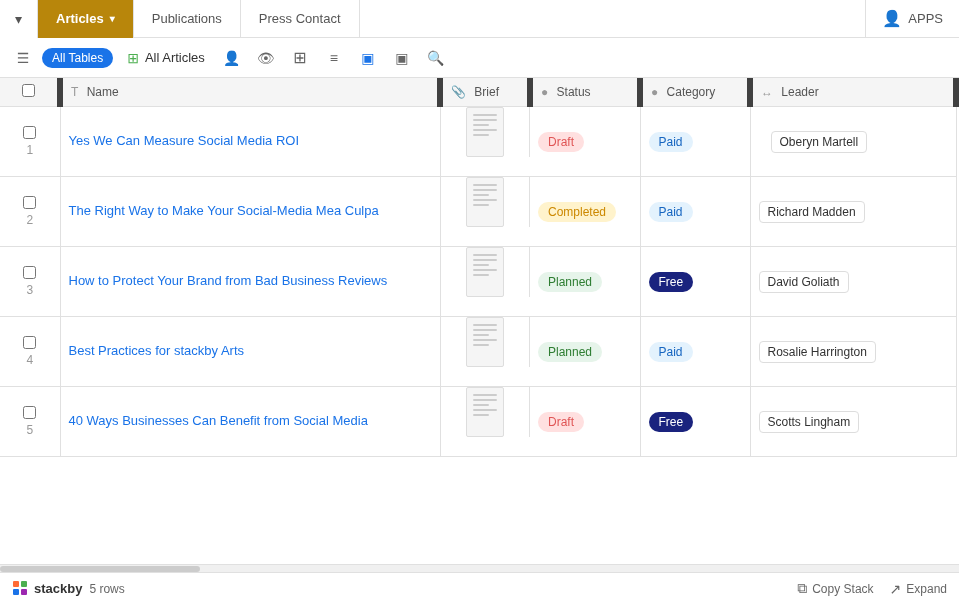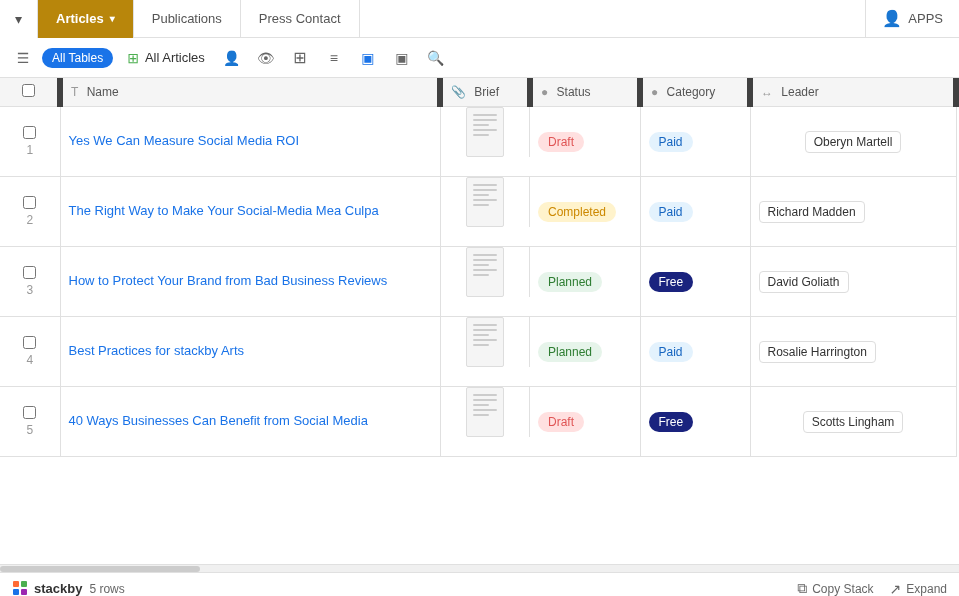--- a/index.html
+++ b/index.html
@@ -307,21 +307,21 @@
             <div class="brief-line short"></div>
           </div>
         </div>
       </td>
       <td style="padding:8px;">
         <span class="badge badge-draft">Draft</span>
       </td>
       <td style="padding:8px;">
         <span class="badge badge-paid">Paid</span>
       </td>
-      <td style="padding:20px;text-align:center;">
+      <td style="padding:20px;">
         <span class="leader-badge">Oberyn Martell</span>
       </td>
     </tr>
         <tr>
       <td class="row-num-cell">
         <div class="row-check">
           <input type="checkbox" style="">
           <span>2</span>
         </div>
       </td>
@@ -431,21 +431,21 @@
             <div class="brief-line short"></div>
           </div>
         </div>
       </td>
       <td style="padding:8px;">
         <span class="badge badge-draft">Draft</span>
       </td>
       <td style="padding:8px;">
         <span class="badge badge-free">Free</span>
       </td>
-      <td style="padding:8px;text-align:center;">
+      <td style="padding:8px;">
         <span class="leader-badge">Scotts Lingham</span>
       </td>
     </tr>
       </tbody>
   </table>
 </div>
 
 <div class="scrollbar-container">
   <div class="scrollbar-thumb"></div>
 </div>

